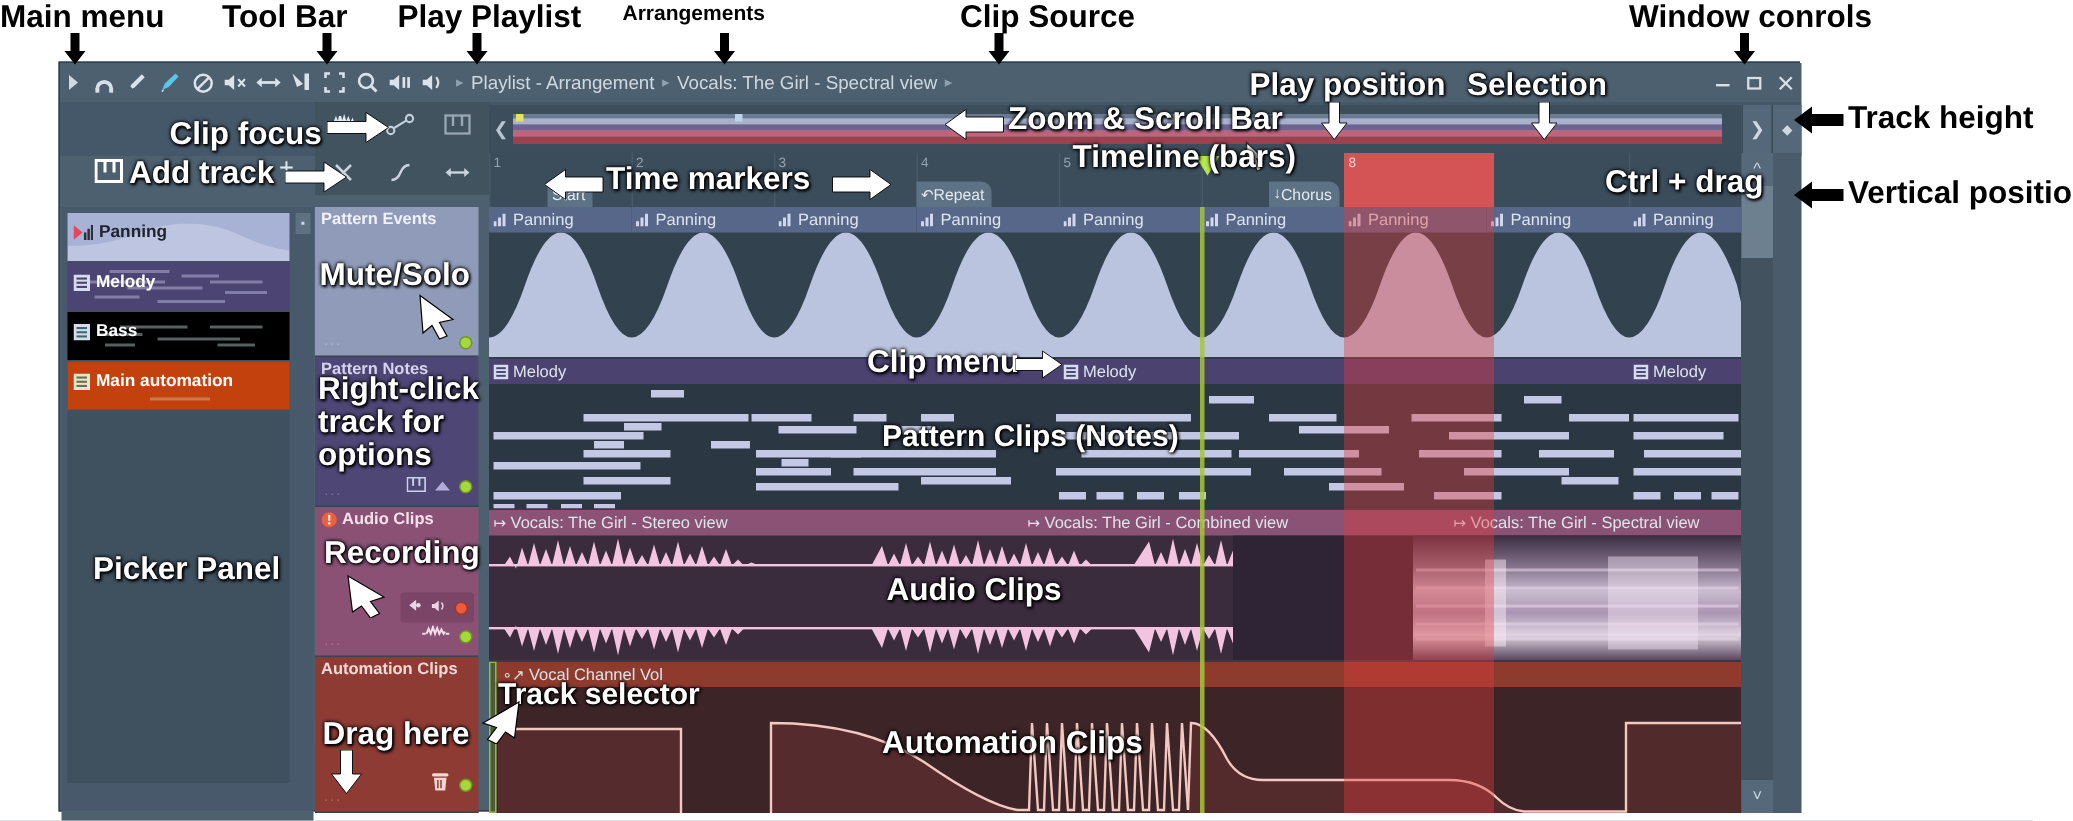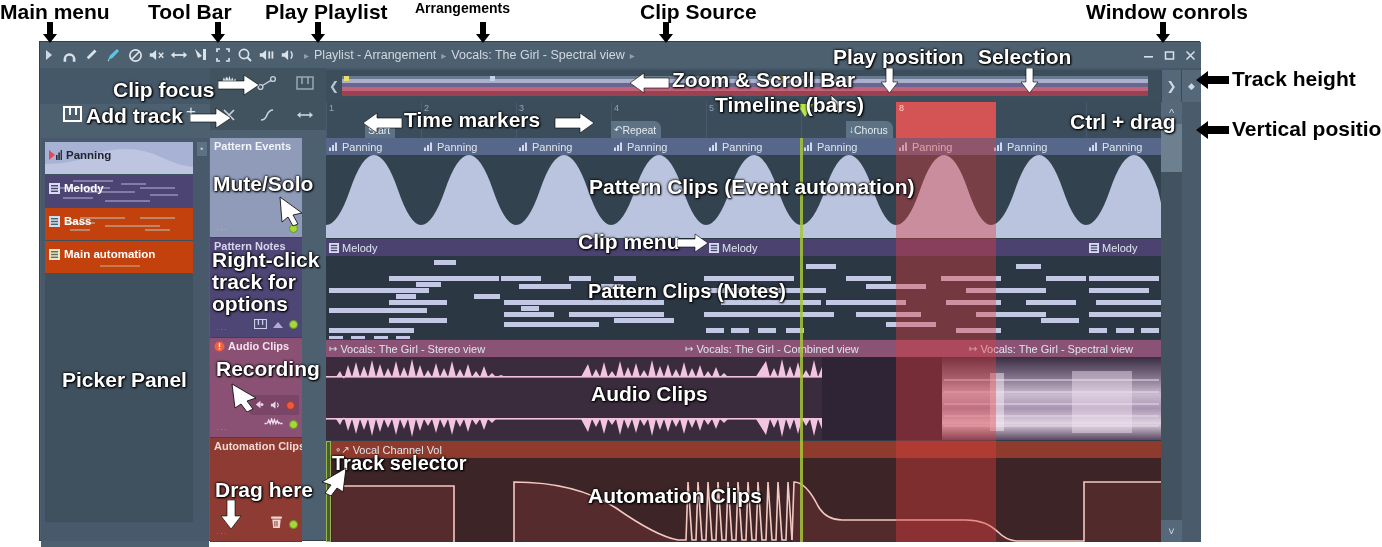--- a/index.html
+++ b/index.html
@@ -67,21 +67,21 @@
 
   
   #vscroll{position:absolute;left:1121px;top:60px;width:40px;height:440px;background:#4a5c6b;}
   .vs-btn{position:absolute;left:0;width:21px;height:22px;background:#56697a;
      color:#cdd8e1;font-size:11px;display:flex;align-items:center;justify-content:center;}
   #vs-thumb{position:absolute;left:0;top:22px;width:21px;height:48px;background:#6d8090;}
   #vs-track{position:absolute;left:0;top:0;width:21px;height:440px;background:#42535f;}
 
   
   #trackheads{position:absolute;left:170px;top:96px;width:116px;height:404px;}
-  .thead{position:relative;width:92px;overflow:hidden;border-bottom:1px solid #36454f;}
+  .thead{position:relative;width:109px;overflow:hidden;border-bottom:1px solid #36454f;}
   .thead-name{position:absolute;left:4px;top:2px;font-size:11px;font-weight:600;
      white-space:nowrap;display:flex;align-items:center;gap:3px;}
   .thead-ctrls{position:absolute;right:4px;display:flex;align-items:center;gap:6px;}
   .led{width:9px;height:9px;border-radius:50%;background:#a4d83c;border:1px solid #6f9620;}
   .led.red{background:#f05a3c;border-color:#a03a22;}
   .dots{position:absolute;left:6px;bottom:3px;color:rgba(255,255,255,.25);font-size:9px;letter-spacing:1px;}
 
   
   #picker{position:absolute;left:1px;top:96px;width:168px;height:403px;background:#47596a;}
   #picker-list{position:absolute;left:4px;top:4px;width:148px;height:380px;background:#3f505e;}
@@ -344,21 +344,21 @@
         <div class="pick-label">
           <svg width="11" height="11" viewBox="0 0 11 11">
                 <rect x="0" y="0" width="11" height="11" fill="#d6dbef"></rect>
                 <rect x="2" y="2" width="7" height="1.4" fill="#4c4472"></rect>
                 <rect x="2" y="4.8" width="7" height="1.4" fill="#4c4472"></rect>
                 <rect x="2" y="7.6" width="7" height="1.4" fill="#4c4472"></rect>
               </svg>
           <span>Melody</span>
         </div>
       </div>
-      <div class="pick" style="background:#c2410c;">
+      <div class="pick" style="background:#000000;">
         <svg width="148" height="32" viewBox="0 0 148 32" style="position:absolute;left:0;top:0;opacity:.45;">
           <g fill="#bbd8d4">
             <rect x="35" y="9" width="45" height="2"></rect>
                 <rect x="95" y="9" width="35" height="2"></rect>
             <rect x="20" y="14" width="30" height="2"></rect>
                 <rect x="60" y="17" width="55" height="2"></rect>
             <rect x="25" y="21" width="20" height="2"></rect>
                 <rect x="100" y="21" width="25" height="2"></rect>
           </g>
         </svg>
@@ -878,21 +878,20 @@
 <div class="anno-white" style="left:216px;top:357px;font-size:21px;">Recording</div>
 <svg class="arrow-svg" style="left:230px;top:382px;" width="32" height="30">
       <path d="M2 2 L26 16 L17 19 L23 27 L17 30 L11 22 L5 26 Z" fill="#fff" stroke="#000" stroke-width="0.8"></path>
     </svg>
 
 <div class="anno-white" style="left:215px;top:478px;font-size:21px;">Drag here</div>
 <svg class="arrow-svg" style="left:220px;top:500px;" width="22" height="30">
       <path d="M7 0 L15 0 L15 16 L21 16 L11 29 L1 16 L7 16 Z" fill="#fff" stroke="#000" stroke-width="0.6"></path>
     </svg>
 
-<div class="anno-white" style="left:589px;top:175px;font-size:21px;">Pattern Clips (Event automation)</div>
 <div class="anno-white" style="left:588px;top:280px;font-size:20px;">Pattern Clips (Notes)</div>
 <div class="anno-white" style="left:591px;top:382px;font-size:21px;">Audio Clips</div>
 <div class="anno-white" style="left:588px;top:484px;font-size:21px;">Automation Clips</div>
 
 <div class="anno-white" style="left:578px;top:230px;font-size:21px;">Clip menu</div>
 <svg class="arrow-svg" style="left:677px;top:233px;" width="32" height="20">
       <path d="M0 6 L18 6 L18 1 L31 10 L18 19 L18 14 L0 14 Z" fill="#fff" stroke="#000" stroke-width="0.6"></path>
     </svg>
 
 <div class="anno-white" style="left:332px;top:452px;font-size:20px;">Track selector</div>

